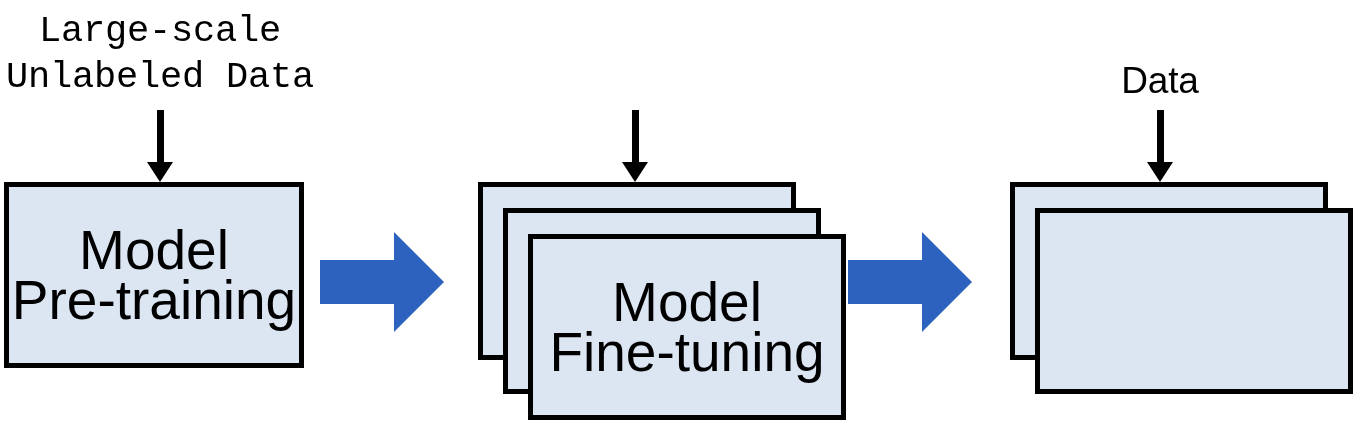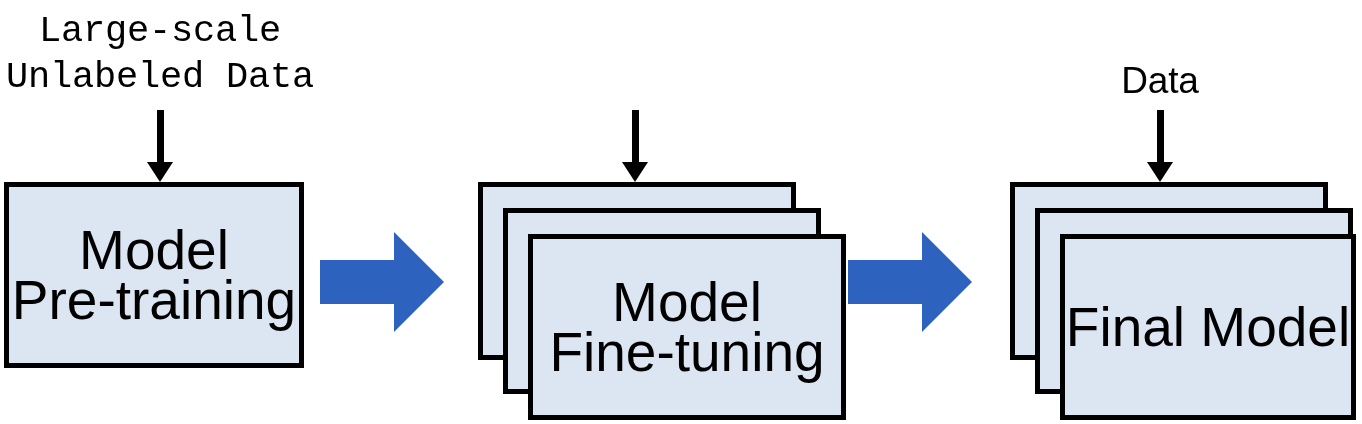--- a/index.html
+++ b/index.html
@@ -139,18 +139,15 @@
   <div class="caption" style="left:1060px; top:58px; width:200px;">Data</div>
 
   <div class="down-arrow" style="left:1140px; top:110px; width:40px; height:72px;">
     <div class="shaft" style="height:54px;"></div>
     <div class="head"></div>
   </div>
 
   <div class="stack" style="left:0; top:0; width:1362px; height:424px;">
     <div class="box box-back" style="left:1010px; top:182px; width:318px; height:178px;"></div>
     <div class="box box-mid" style="left:1035px; top:208px; width:318px; height:186px;"></div>
-    <div class="box box-front" style="left:1060px; top:234px; width:296px; height:186px;">
-      <div class="box-label">Final Model</div>
-    </div>
   </div>
 
 </div>
 
 </body></html>

